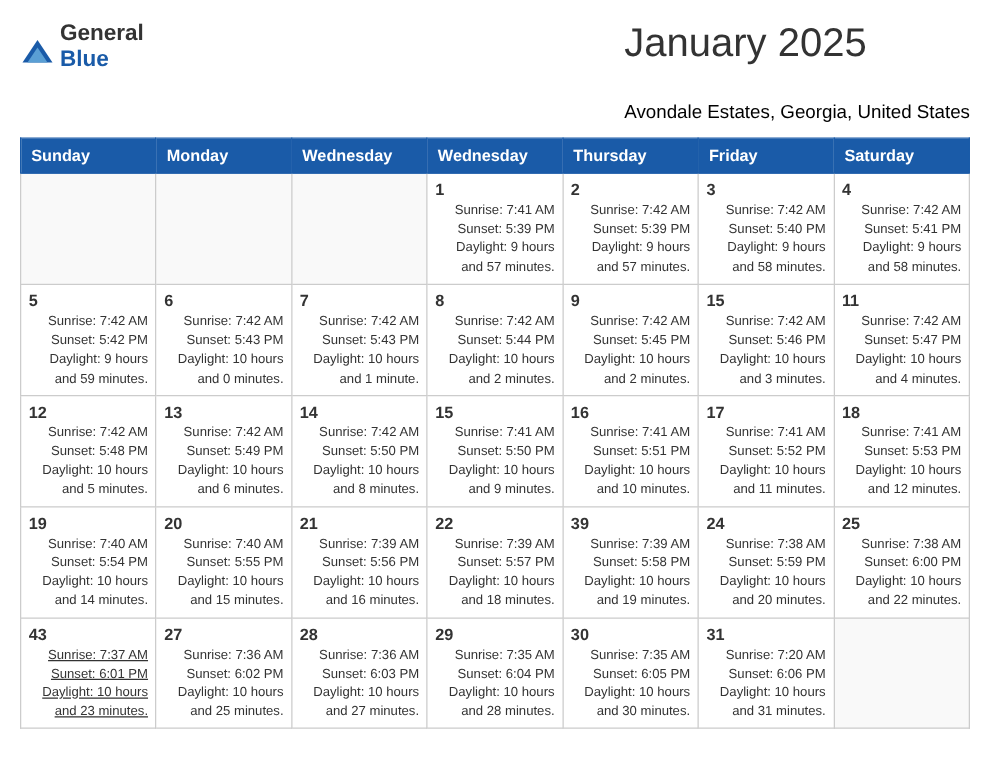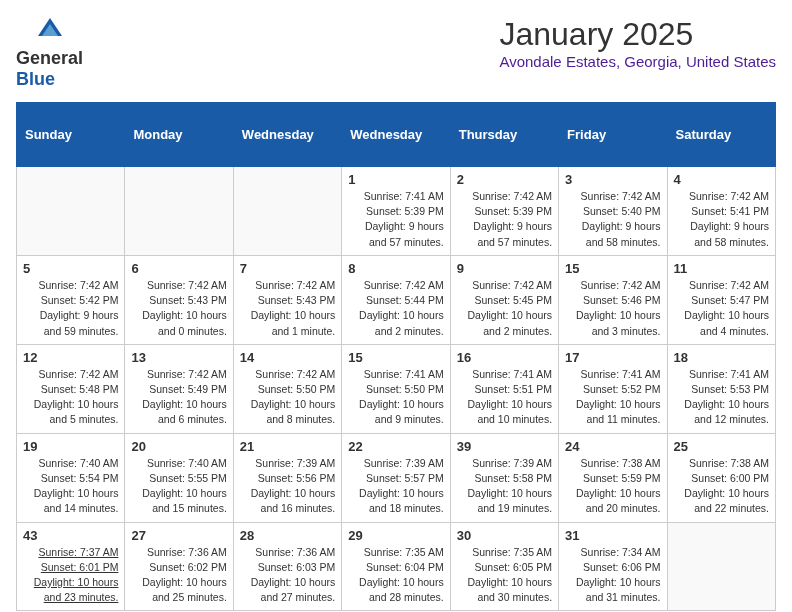--- a/index.html
+++ b/index.html
@@ -11,23 +11,22 @@
       padding: 16px;
     }
     .header {
       display: flex;
       justify-content: space-between;
       align-items: flex-start;
       margin-bottom: 12px;
     }
     .logo {
       display: flex;
-      align-items: center;
+      align-items: flex-end;
       gap: 4px;
-      flex-direction: column;
     }
     .logo-text-general {
       font-size: 18px;
       font-weight: bold;
       color: #333;
     }
     .logo-text-blue {
       font-size: 18px;
       font-weight: bold;
       color: #1a5ba8;
@@ -39,32 +38,33 @@
     .title-block {
       text-align: left;
     }
     .calendar-title {
       font-size: 32px;
       font-weight: normal;
       color: #333;
     }
     .calendar-subtitle {
       font-size: 15px;
-      color: #4c1d95;
+      color: #000000;
+      margin-top: 28px;
     }
     .calendar {
       width: 100%;
       border-collapse: collapse;
       border: 1px solid #ccc;
     }
     .calendar th {
       background-color: #1a5ba8;
       color: #fff;
       text-align: left;
-      padding: 24px 8px;
+      padding: 6px 8px;
       font-size: 13px;
       font-weight: bold;
       border: 1px solid #1a5ba8;
     }
     .calendar td {
       border: 1px solid #ccc;
       vertical-align: top;
       padding: 5px 6px;
       width: 108px;
       min-height: 90px;
@@ -307,20 +307,20 @@
 Daylight: 10 hours and 28 minutes.</div>
         </td>
         <td>
           <div class="day-number">30</div>
           <div class="day-info" style="white-space: pre-line;">Sunrise: 7:35 AM
 Sunset: 6:05 PM
 Daylight: 10 hours and 30 minutes.</div>
         </td>
         <td>
           <div class="day-number">31</div>
-          <div class="day-info" style="white-space: pre-line;">Sunrise: 7:34 AM
+          <div class="day-info" style="white-space: pre-line;">Sunrise: 7:20 AM
 Sunset: 6:06 PM
 Daylight: 10 hours and 31 minutes.</div>
         </td>
         <td class="empty"></td>
       </tr>
     </tbody>
 </table>
 
 </body></html>

